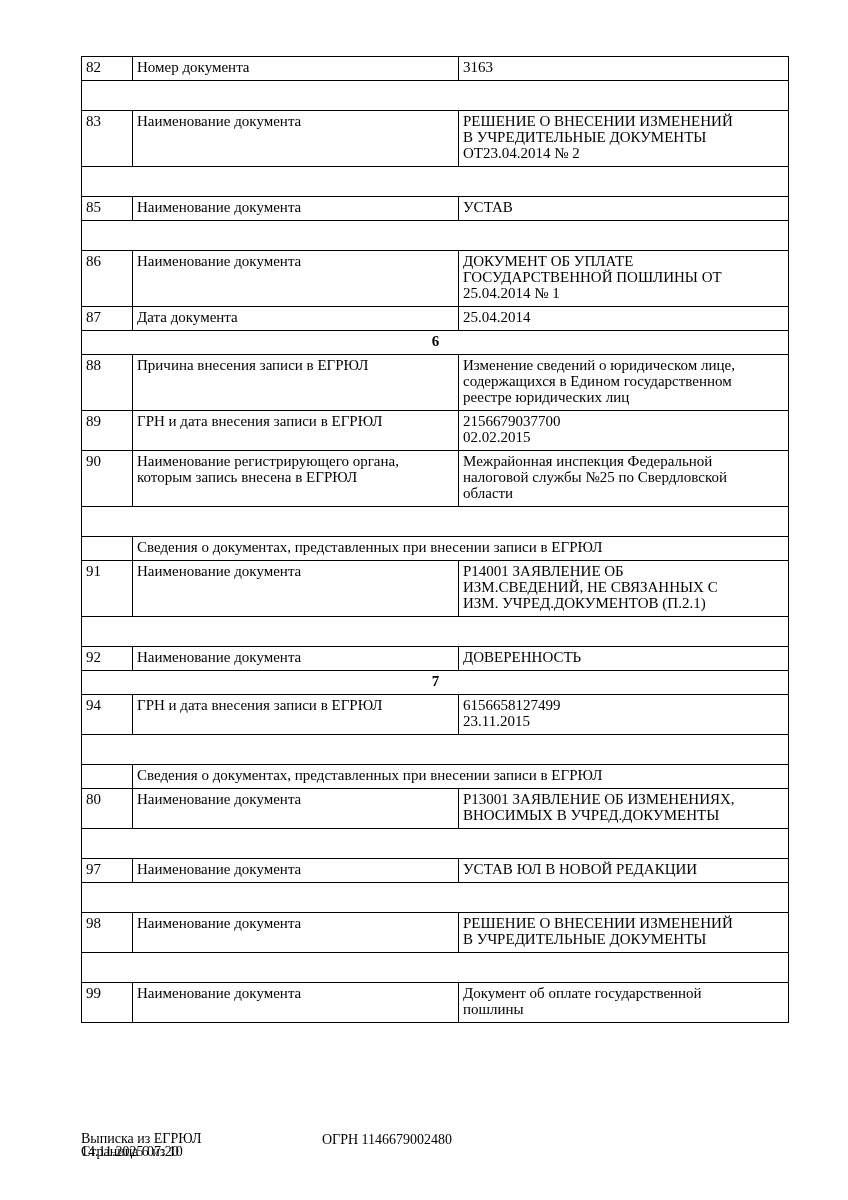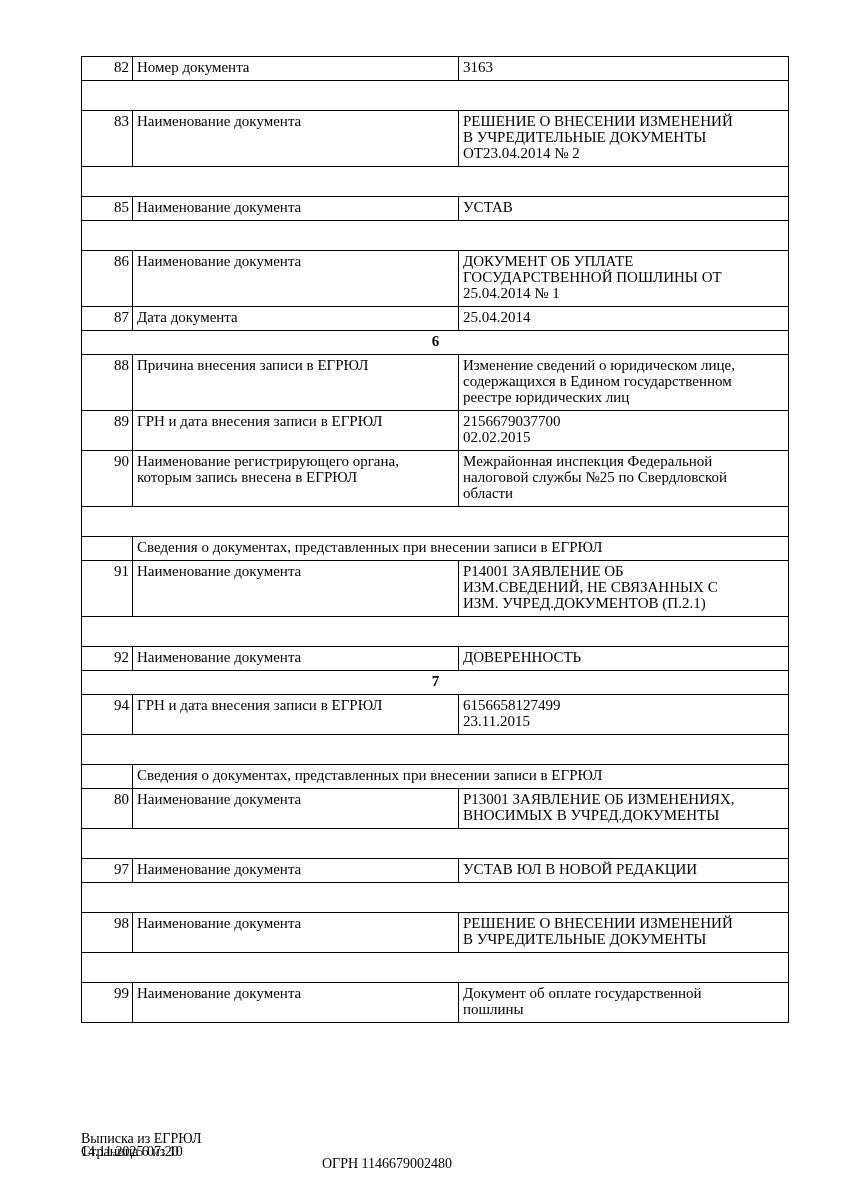--- a/index.html
+++ b/index.html
@@ -31,42 +31,42 @@
   }
   table.doc-table td {
     border: 1px solid #000000;
     vertical-align: top;
     font-size: 15px;
     line-height: 16px;
     padding: 2px 3px 5px 4px;
     overflow: hidden;
   }
   td.num {
-    text-align: right;
+    text-align: left;
     padding-left: 0;
     padding-right: 0;
   }
   td.label, td.value, td.subheader {
     white-space: pre-line;
   }
   td.spacer {
     height: 22px;
     padding: 0;
   }
   td.section {
     text-align: center;
     font-weight: bold;
   }
   .footer {
     position: absolute;
     font-size: 14px;
     line-height: 13px;
   }
   .footer-left { left: 81px; top: 1132px; text-align: left; }
-  .footer-center { left: 81px; top: 1133px; width: 612px; text-align: center; margin-top: 24px; }
+  .footer-center { left: 81px; top: 1133px; width: 612px; text-align: center; }
   .footer-right { left: 81px; top: 1145px; width: 709px; text-align: left; }
 </style>
 </head>
 <body>
 
 <div class="page">
 
   <table class="doc-table">
     <colgroup>
       <col style="width:51px">

